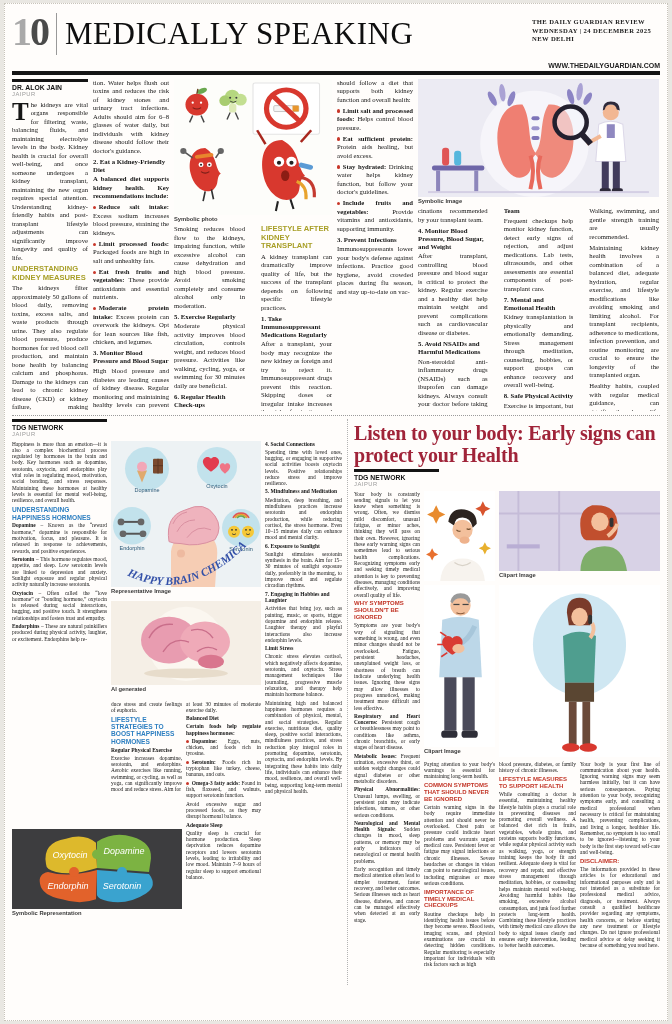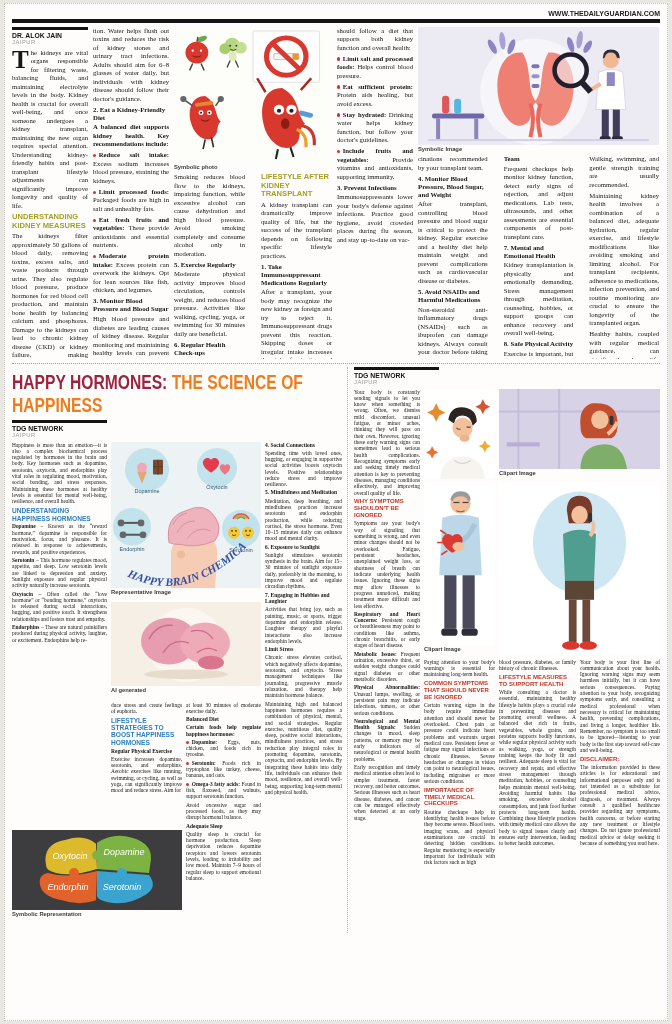--- a/index.html
+++ b/index.html
@@ -67,20 +67,30 @@
 .lgc2{grid-column:2;grid-row:3;overflow:hidden}
 .lgc3{grid-column:3;grid-row:3;overflow:hidden}
 .lgc4{grid-column:4;grid-row:3;overflow:hidden}
 .svglbl{font-family:"Liberation Sans",sans-serif}
 </style>
 </head>
 <body>
 
 <div class="page">
 
+  <div class="hdr">
+    <div class="pgnum"><span class="d1">1</span><span class="d2">0</span></div>
+    <div class="hdiv"></div>
+    <div class="masthead">MEDICALLY SPEAKING</div>
+    <div class="hmeta">
+      <div>THE DAILY GUARDIAN REVIEW</div>
+      <div>WEDNESDAY | 24 DECEMBER 2025</div>
+      <div>NEW DELHI</div>
+    </div>
+  </div>
   <div class="siteline">WWW.THEDAILYGUARDIAN.COM</div>
   <div class="blackrule"></div>
 
 
   <div class="kbody">
     <div class="kc">
       <div class="by">
         <div class="byn">DR. ALOK JAIN</div>
         <div class="byc">JAIPUR</div>
       </div>
@@ -264,23 +274,20 @@
         </div>
       </div>
     </div>
   </div>
 
   <div class="dotdiv"></div>
 
   <div class="bottom">
 
     <div class="happy sm">
-      <div class="hheadwrap">
-        <div class="hhead"><span class="hh1">HAPPY HORMONES:</span> <span class="hh2">THE SCIENCE OF HAPPINESS</span></div>
-      </div>
       <div class="by" style="width:95px">
         <div class="byn">TDG NETWORK</div>
         <div class="byc">JAIPUR</div>
       </div>
 
       <div class="hgrid">
         <div class="hgc1 hc1">
           <p>Happiness is more than an emotion—it is also a complex biochemical process regulated by hormones in the brain and body. Key hormones such as dopamine, serotonin, oxytocin, and endorphins play vital roles in regulating mood, motivation, social bonding, and stress responses. Maintaining these hormones at healthy levels is essential for mental well-being, resilience, and overall health.</p>
           <div class="bhead">UNDERSTANDING HAPPINESS HORMONES</div>
           <p><b>Dopamine</b> <span>– Known as the “reward hormone,” dopamine is responsible for motivation, focus, and pleasure. It is released in response to achievements, rewards, and positive experiences.</span></p>
@@ -407,20 +414,21 @@
             <text class="svglbl" x="112" y="26" text-anchor="middle" font-size="9" font-style="italic" fill="#fff">Dopamine</text>
             <text class="svglbl" x="56" y="62" text-anchor="middle" font-size="9" font-style="italic" fill="#fff">Endorphin</text>
             <text class="svglbl" x="110" y="62" text-anchor="middle" font-size="9" font-style="italic" fill="#fff">Serotonin</text>
           </svg>
           <div class="cap">Symbolic Representation</div>
         </div>
       </div>
     </div>
 
     <div class="listen sm">
+      <div class="lhead">Listen to your body: Early signs can protect your Health</div>
       <div class="by" style="width:85px">
         <div class="byn">TDG NETWORK</div>
         <div class="byc">JAIPUR</div>
       </div>
 
       <div class="lgrid">
         <div class="lgc1">
           <p>Your body is constantly sending signals to let you know when something is wrong. Often, we dismiss mild discomfort, unusual fatigue, or minor aches, thinking they will pass on their own. However, ignoring these early warning signs can sometimes lead to serious health complications. Recognizing symptoms early and seeking timely medical attention is key to preventing diseases, managing conditions effectively, and improving overall quality of life.</p>
           <div class="rhead">WHY SYMPTOMS SHOULDN'T BE IGNORED</div>
           <p>Symptoms are your body's way of signaling that something is wrong, and even minor changes should not be overlooked. Fatigue, persistent headaches, unexplained weight loss, or shortness of breath can indicate underlying health issues. Ignoring these signs may allow illnesses to progress unnoticed, making treatment more difficult and less effective.</p>

